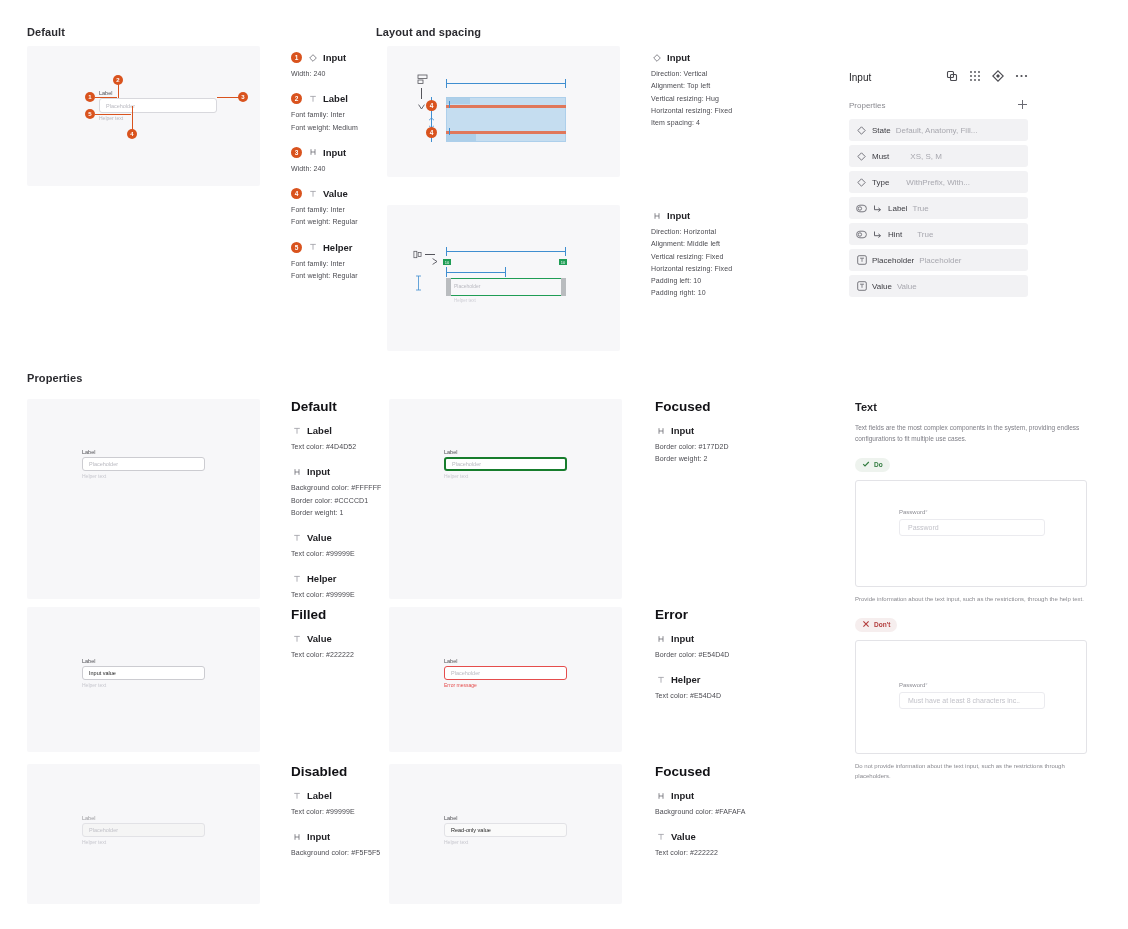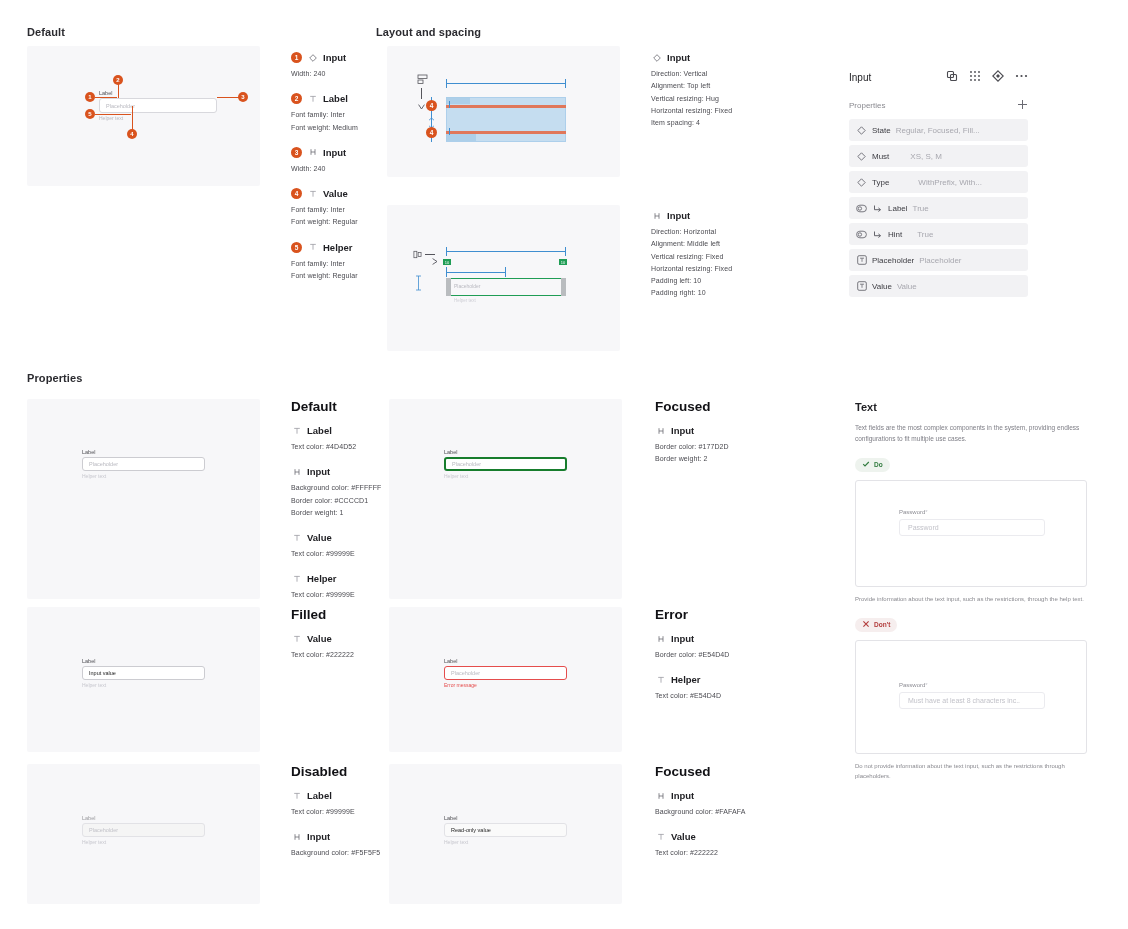--- a/index.html
+++ b/index.html
@@ -353,39 +353,39 @@
     </span>
   </div>
 
   <div class="pp-row">
     <span class="ico">
       <svg width="9" height="9" viewBox="0 0 9 9">
           <path d="M4.5 .8 8.2 4.5 4.5 8.2.8 4.5z" fill="none" stroke="#6a6a72" stroke-width=".9"></path>
         </svg>
     </span>
     <span class="k">State</span>
-    <span class="v">Regular, Focused, Fill...</span>
+    <span class="v">Default, Anatomy, Fill...</span>
   </div>
   <div class="pp-row">
     <span class="ico">
       <svg width="9" height="9" viewBox="0 0 9 9">
           <path d="M4.5 .8 8.2 4.5 4.5 8.2.8 4.5z" fill="none" stroke="#6a6a72" stroke-width=".9"></path>
         </svg>
     </span>
     <span class="k">Must</span>
     <span class="v" style="margin-left:16px;">XS, S, M</span>
   </div>
   <div class="pp-row">
     <span class="ico">
       <svg width="9" height="9" viewBox="0 0 9 9">
           <path d="M4.5 .8 8.2 4.5 4.5 8.2.8 4.5z" fill="none" stroke="#6a6a72" stroke-width=".9"></path>
         </svg>
     </span>
     <span class="k">Type</span>
-    <span class="v" style="margin-left:24px;">WithPrefix, With...</span>
+    <span class="v" style="margin-left:12px;">WithPrefix, With...</span>
   </div>
   <div class="pp-row">
     <span class="ico">
       <svg width="11" height="9" viewBox="0 0 11 9">
           <rect x=".6" y="1.2" width="9.8" height="6.6" rx="3.3" fill="none" stroke="#6a6a72" stroke-width=".9"></rect>
           <circle cx="3.9" cy="4.5" r="1.7" fill="none" stroke="#6a6a72" stroke-width=".9"></circle>
         </svg>
     </span>
     <span class="ico">
       <svg width="9" height="9" viewBox="0 0 9 9">

